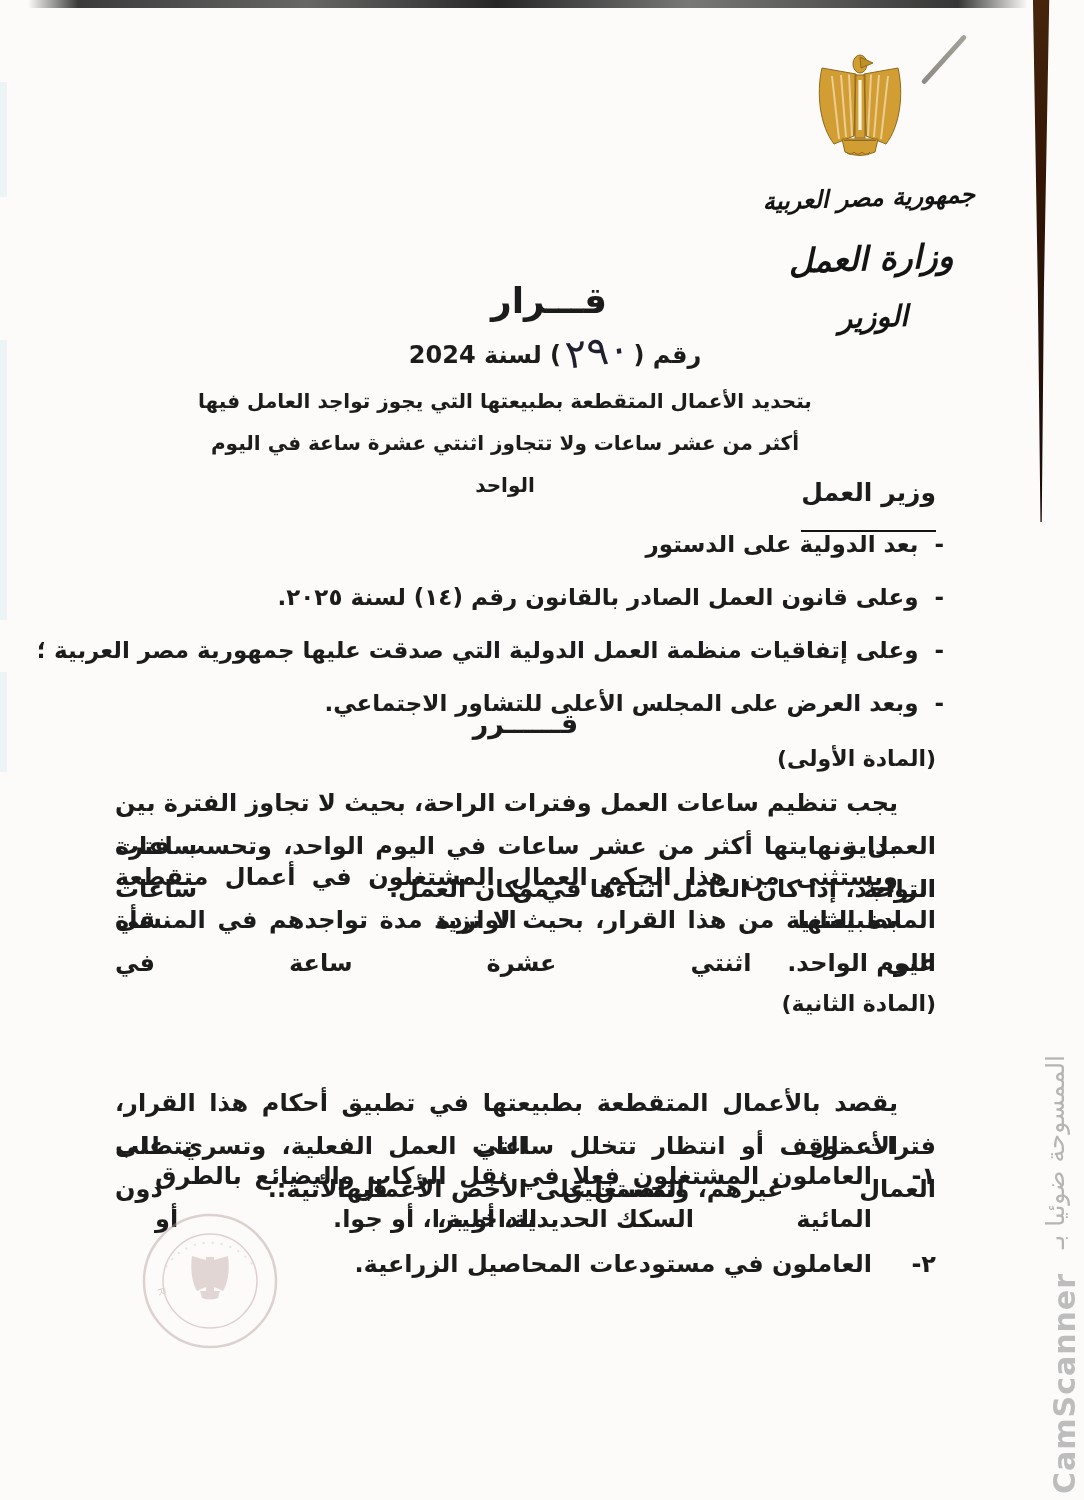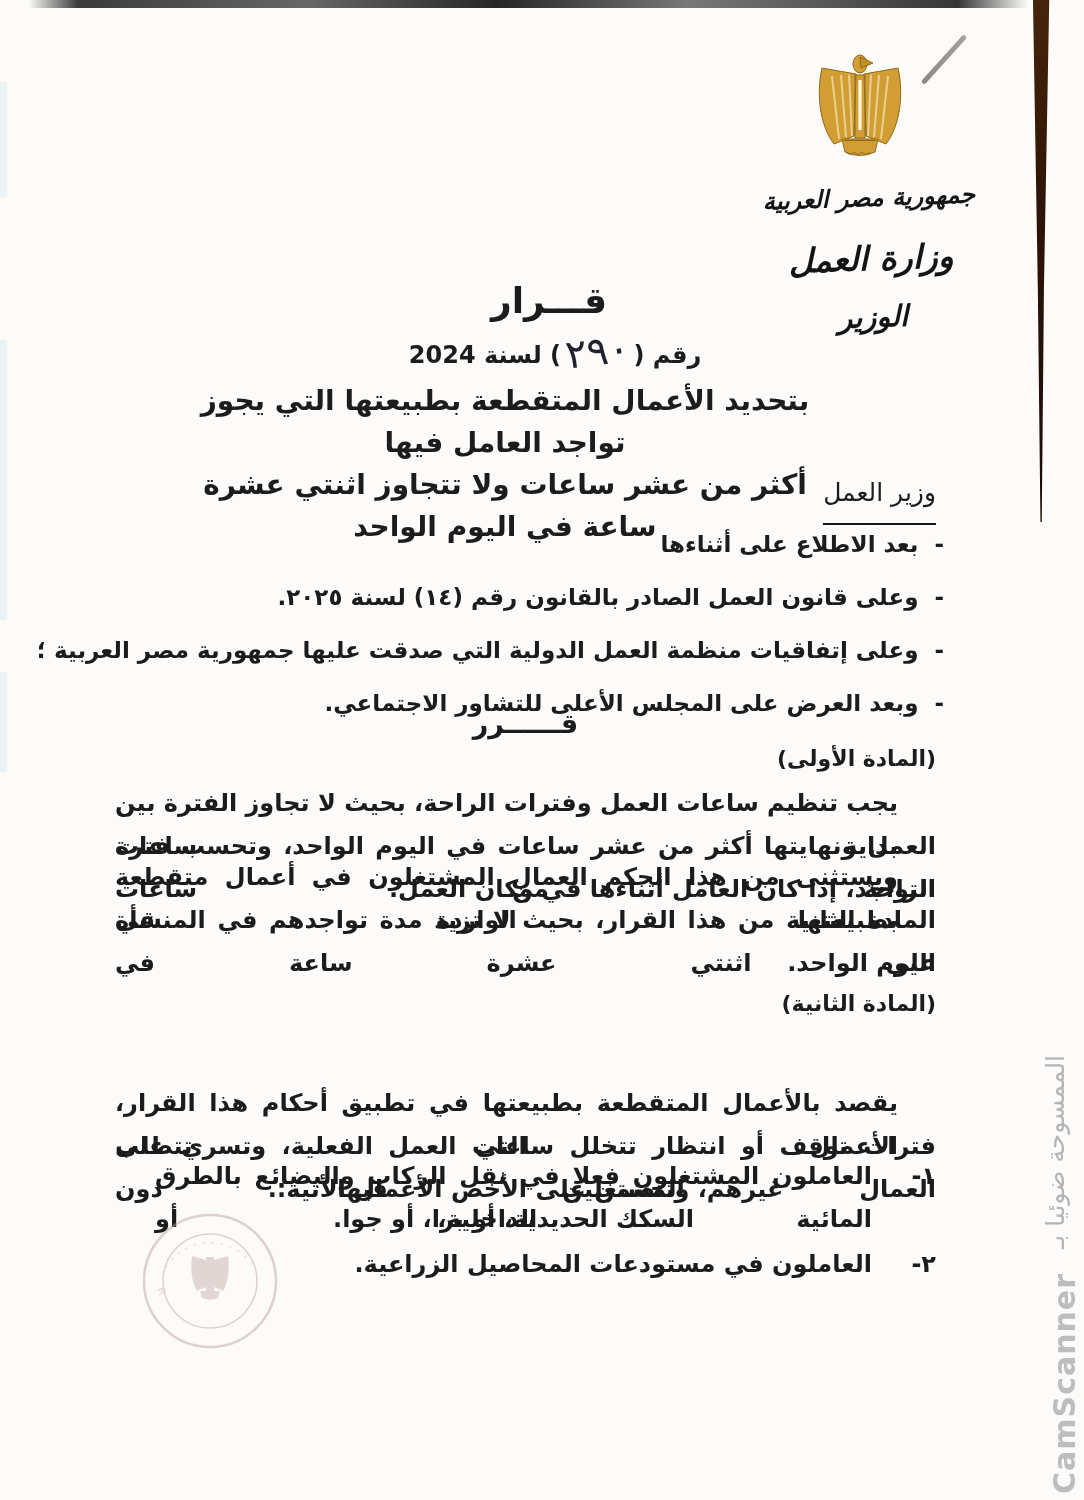--- a/index.html
+++ b/index.html
@@ -43,25 +43,25 @@
   .callig-2 { font-size:33px; line-height:62px; }
   .callig-3 { font-size:29px; line-height:54px; }
   
   .t-center { position:absolute; text-align:center; font-weight:700; }
   .decree-word { left:224px; top:280px; width:650px; font-size:36px; }
   .decree-number { left:230px; top:326px; width:650px; font-size:24px; }
   .handwritten {
     display:inline-block; font-size:40px; font-weight:400; color:#20202e;
     transform:rotate(-7deg) translateY(2px); letter-spacing:3px; padding:0 4px;
   }
-  .subject { left:180px; top:380px; width:650px; font-size:28px; line-height:42px; }
+  .subject { left:180px; top:380px; width:650px; font-size:20px; line-height:42px; }
   
   .minister {
-    position:absolute; right:148px; top:478px; font-size:25px; font-weight:400;
-    border-bottom:2.5px solid #141414; padding-bottom:16px;
+    position:absolute; right:148px; top:478px; font-size:25px; font-weight:700;
+    border-bottom:2.5px solid #141414; padding-bottom:23px;
   }
   .pre-row {
     position:absolute; right:140px; display:flex; direction:rtl; align-items:flex-start;
     gap:16px; font-size:23px; font-weight:700; white-space:nowrap;
   }
   .pre-dash { font-weight:700; }
   
   .ruling-word { left:115px; top:708px; width:821px; font-size:27px; }
   .article-h  { position:absolute; left:115px; width:821px; text-align:right;
                 font-size:22px; font-weight:700; }
@@ -130,21 +130,21 @@
   </div>
   <div class="t-center subject">
     <div>بتحديد الأعمال المتقطعة بطبيعتها التي يجوز تواجد العامل فيها</div>
     <div>أكثر من عشر ساعات ولا تتجاوز اثنتي عشرة ساعة في اليوم الواحد</div>
   </div>
 
   <div class="minister">وزير العمل</div>
 
   <div class="pre-row" style="top:531px">
     <span class="pre-dash">-</span>
-    <span>بعد الاطلاع على أثناءها</span>
+    <span>بعد الدولية على الدستور</span>
   </div>
   <div class="pre-row" style="top:584px">
     <span class="pre-dash">-</span>
     <span>وعلى قانون العمل الصادر بالقانون رقم (١٤) لسنة ٢٠٢٥.</span>
   </div>
   <div class="pre-row" style="top:637px">
     <span class="pre-dash">-</span>
     <span>وعلى إتفاقيات منظمة العمل الدولية التي صدقت عليها جمهورية مصر العربية ؛</span>
   </div>
   <div class="pre-row" style="top:690px">

